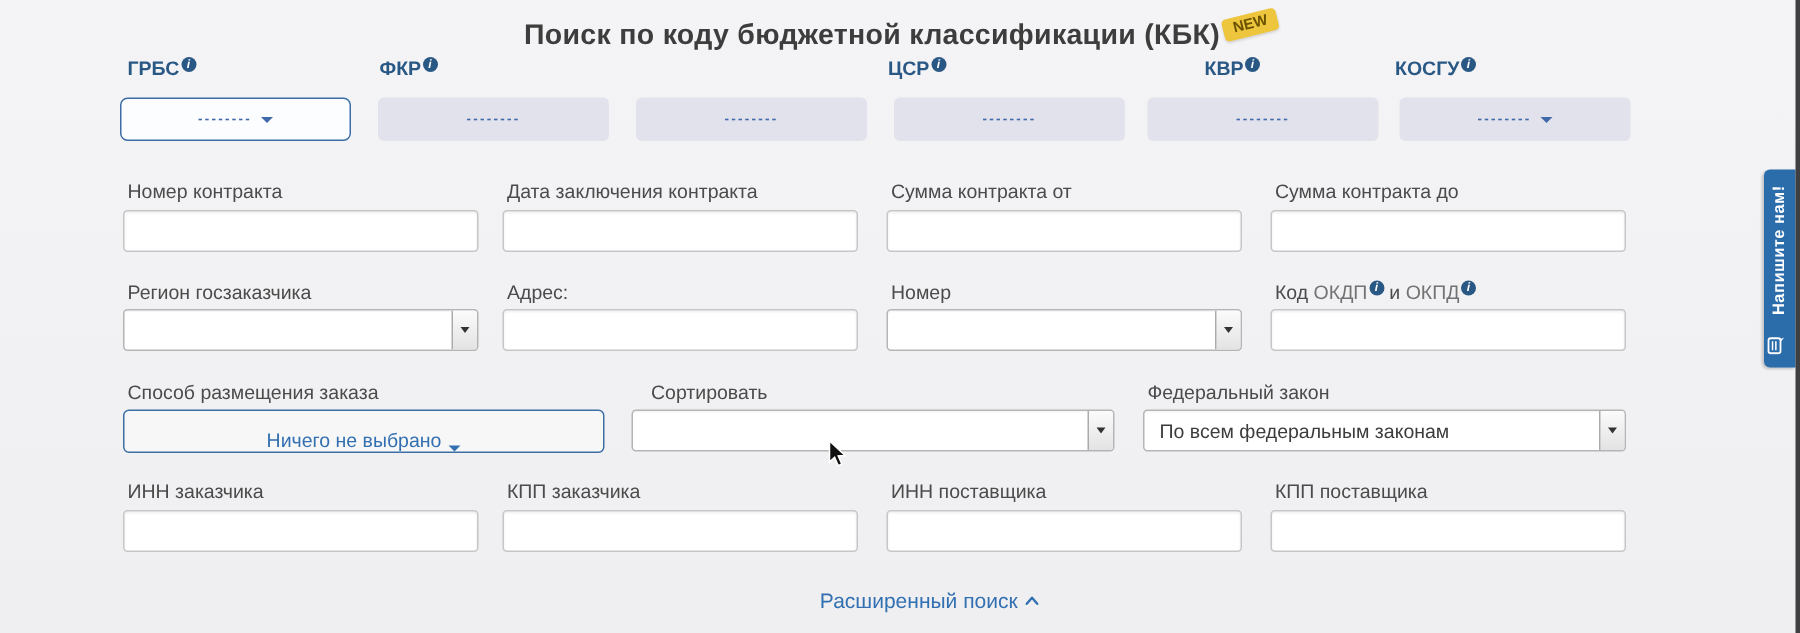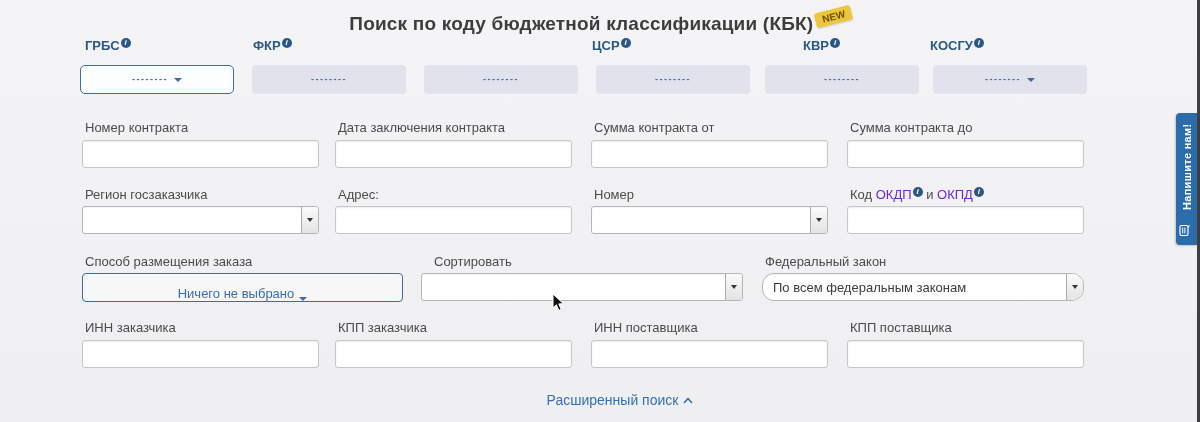--- a/index.html
+++ b/index.html
@@ -22,21 +22,21 @@
   }
 
   
   .lbl { position:absolute; font-size:13px; color:#4b4b4b; white-space:nowrap; }
   .lbl-blue { position:absolute; font-size:13px; color:#2a5885; font-weight:600; white-space:nowrap; }
   .info-icon {
     display:inline-block; width:10px; height:10px; background:#2a5885; color:#fff;
     border-radius:50%; font-size:8px; line-height:10px; text-align:center;
     font-weight:bold; font-style:italic; vertical-align:5px; margin-left:1px; cursor:pointer;
   }
-  .link-blue { color:#6d28d9; }
+  .link-blue { color:#737373; }
 
   
   .kbk-box {
     position:absolute; top:65px; height:29px; width:154px;
     background:#e1e2ec; border-radius:4px;
     display:flex; align-items:center; justify-content:center; cursor:pointer;
   }
   .kbk-box.active { background:#fcfdfe; border:1px solid #3a6ea5; border-radius:5px; }
   .dashes { color:#3f69a8; font-size:9px; font-weight:bold; letter-spacing:1.5px; line-height:1; }
   .caret-down {
@@ -76,21 +76,21 @@
   .row5-y-lbl{top:320px;} .row5-y{top:340px;}
 
   
   .placement-btn {
     position:absolute; left:82px; width:321px; height:29px;
     border:1px solid #3a6ea5; border-radius:4px; background:rgba(255,255,255,.45);
     display:flex; align-items:flex-end; justify-content:center;
     color:#3270b1; font-size:13px; cursor:pointer;
   }
   .caret-down.blue2 { border-top-color:#3270b1; margin-left:5px; }
-  .w-sort{left:421px; width:322px;} .w-fed{left:762px; width:322px;border-radius:12px;}
+  .w-sort{left:421px; width:322px;} .w-fed{left:762px; width:322px;}
   .lab-sort{left:434px;} .lab-fed{left:765px;}
 
   
   .adv-row { position:absolute; top:391px; left:0; width:1200px; text-align:center;padding-left:40px; }
   .adv-link { color:#3270b1; font-size:14px; text-decoration:none; cursor:pointer; }
   .chev-up { display:inline-block; vertical-align:1px; margin-left:5px; }
 
   
   .feedback-tab {
     position:absolute; right:3px; top:113px; width:21px; height:132px;

